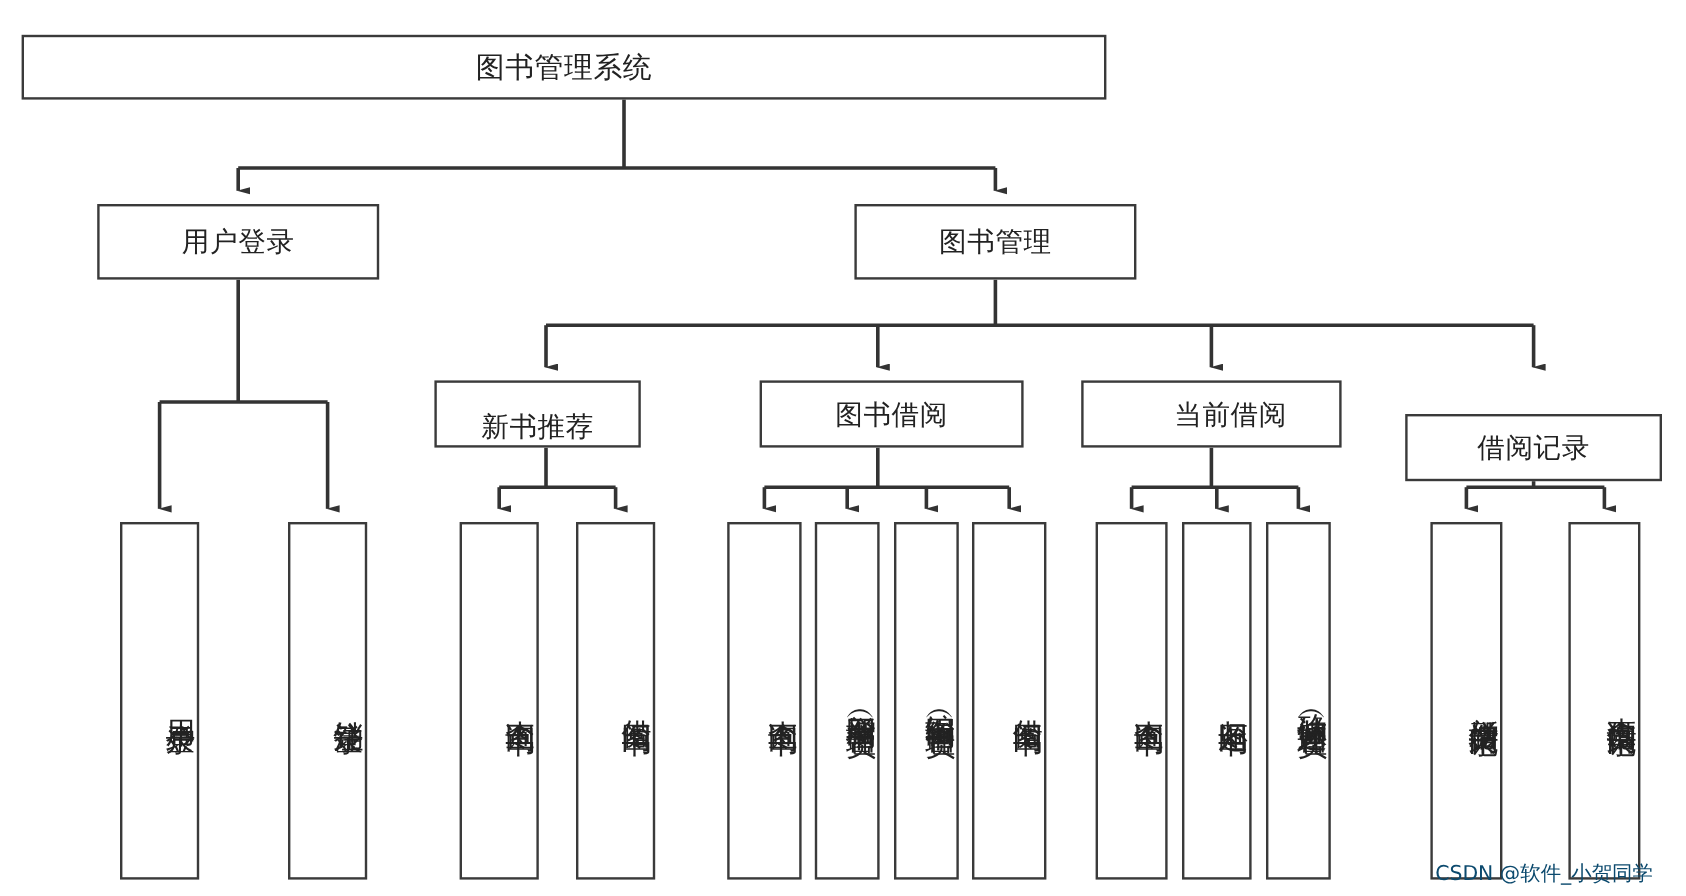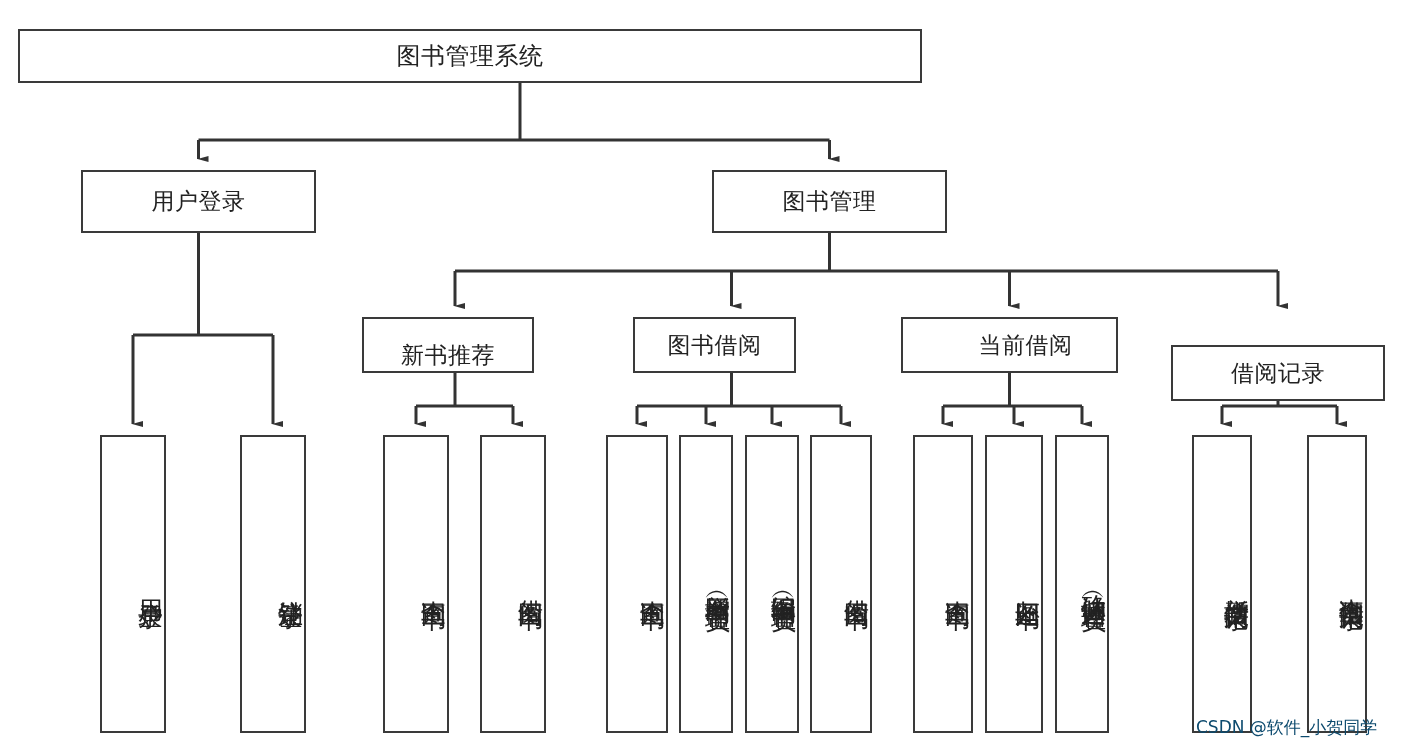--- a/index.html
+++ b/index.html
@@ -119,21 +119,21 @@
       </div>
       <div class="node horiz" style="left: 81px; top: 170px; width: 235px; height: 63px;">
         <span>用户登录</span>
       </div>
       <div class="node horiz" style="left: 712px; top: 170px; width: 235px; height: 63px;">
         <span>图书管理</span>
       </div>
       <div class="node horiz" style="left: 362px; top: 317px; width: 172px; height: 56px; align-items: flex-end;">
         <span>新书推荐</span>
       </div>
-      <div class="node horiz" style="left: 633px; top: 317px; width: 163px; height: 56px;">
+      <div class="node horiz" style="left: 633px; top: 317px; width: 220px; height: 56px;">
         <span>图书借阅</span>
       </div>
       <div class="node horiz" style="left: 901px; top: 317px; width: 217px; height: 56px; padding-left: 32px;">
         <span>当前借阅</span>
       </div>
       <div class="node horiz" style="left: 1171px; top: 317px; width: 214px; height: 56px; margin-top: 28px;">
         <span>借阅记录</span>
       </div>
       <div class="node vert" style="left: 100px; top: 435px; width: 66px; height: 298px;">
         <span class="vtext">用户登录</span>

